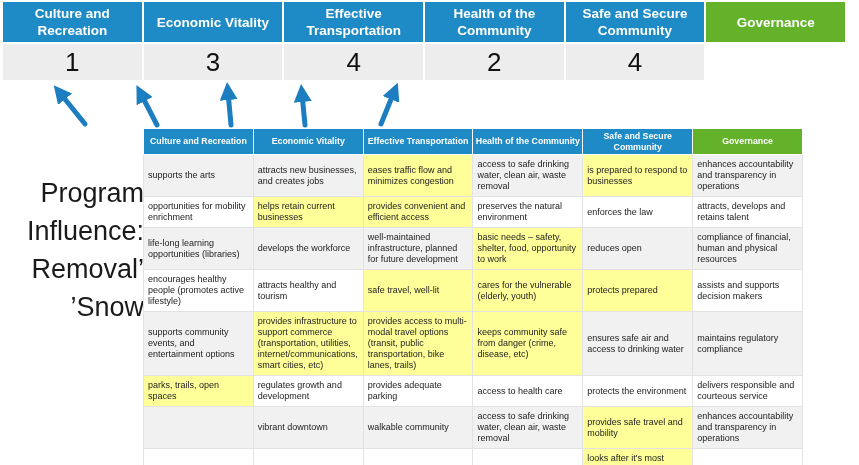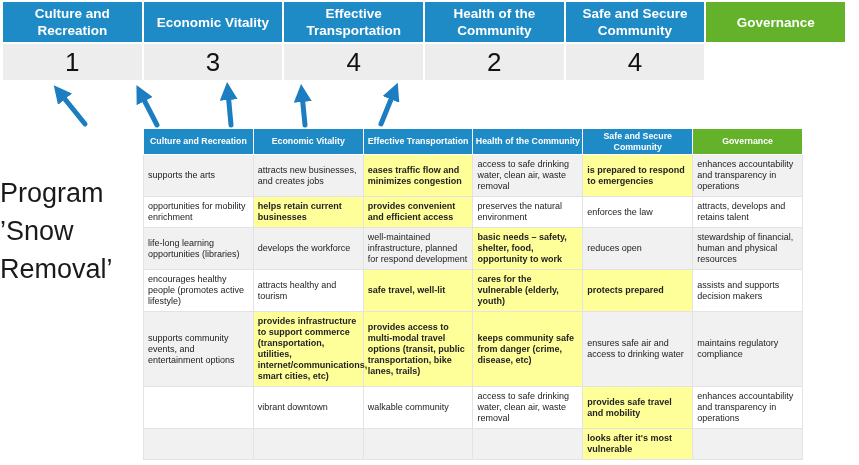--- a/index.html
+++ b/index.html
@@ -22,21 +22,21 @@
   .s-score{
     background:#EDEDED;font-size:26px;font-weight:400;color:#111;
     display:flex;align-items:center;justify-content:center;height:36px;
   }
 
   
   .arrows{position:absolute;left:0;top:80px;width:430px;height:50px;}
 
   
   .title{
-    position:absolute;left:0;top:174px;width:144px;text-align:left;
+    position:absolute;left:0;top:174px;width:144px;text-align:right;
     font-size:27px;line-height:38px;color:#1a1a1a;
   }
   .title span{display:block;}
 
   
   .matrix{
     position:absolute;left:143px;top:128px;width:660px;
     border-collapse:collapse;table-layout:fixed;
   }
   .matrix th{
@@ -44,21 +44,21 @@
     text-align:center;vertical-align:middle;height:24px;padding:2px 2px;
     border:1px solid #fff;box-sizing:border-box;
   }
   .matrix th.gov{background:#63B229;}
   .matrix td{
     font-size:9px;line-height:11px;color:#222;vertical-align:middle;
     padding:4px 4px;border:1px solid #e3e3e3;box-sizing:border-box;height:24px;
     background:#fff;
   }
   .matrix tbody tr:nth-child(odd) td{background:#F1F1F1;}
-  .matrix tbody td.hl{background:#FFFF99 !important;font-weight:bold;}
+  .matrix tbody td.hl{background:#FFFF99 !important;}
 </style>
 </head>
 <body>
 
 <div class="slide">
 
   <div class="summary">
     <div class="s-head">Culture and Recreation</div>
     <div class="s-head">Economic Vitality</div>
     <div class="s-head">Effective Transportation</div>
@@ -81,75 +81,84 @@
     </defs>
     <line x1="85" y1="44" x2="60" y2="13" stroke="#1C7EC0" stroke-width="5" stroke-linecap="round" marker-end="url(#ah)"></line>
     <line x1="157" y1="45" x2="141" y2="14" stroke="#1C7EC0" stroke-width="5" stroke-linecap="round" marker-end="url(#ah)"></line>
     <line x1="231" y1="45" x2="228" y2="12" stroke="#1C7EC0" stroke-width="5" stroke-linecap="round" marker-end="url(#ah)"></line>
     <line x1="305" y1="45" x2="302" y2="14" stroke="#1C7EC0" stroke-width="5" stroke-linecap="round" marker-end="url(#ah)"></line>
     <line x1="381" y1="44" x2="394" y2="12" stroke="#1C7EC0" stroke-width="5" stroke-linecap="round" marker-end="url(#ah)"></line>
   </svg>
 
   <div class="title">
     <span>Program</span>
+    <span>Influence:</span>
+    <span>Removal’</span>
     <span>’Snow</span>
-    <span>Removal’</span>
   </div>
 
   <table class="matrix">
     <thead>
       <tr>
         <th>Culture and Recreation</th>
         <th>Economic Vitality</th>
         <th>Effective Transportation</th>
         <th>Health of the Community</th>
         <th>Safe and Secure Community</th>
         <th class="gov">Governance</th>
       </tr>
     </thead>
     <tbody>
         <tr>
           <td>supports the arts</td>
           <td>attracts new businesses, and creates jobs</td>
           <td class="hl">eases traffic flow and minimizes congestion</td>
           <td>access to safe drinking water, clean air, waste removal</td>
-          <td class="hl">is prepared to respond to emergencies</td>
+          <td class="hl">is prepared to respond to businesses</td>
           <td>enhances accountability and transparency in operations</td>
         </tr>
         <tr>
           <td>opportunities for mobility enrichment</td>
           <td class="hl">helps retain current businesses</td>
           <td class="hl">provides convenient and efficient access</td>
           <td>preserves the natural environment</td>
           <td>enforces the law</td>
           <td>attracts, develops and retains talent</td>
         </tr>
         <tr>
           <td>life-long learning opportunities (libraries)</td>
           <td>develops the workforce</td>
-          <td>well-maintained infrastructure, planned for respond development</td>
+          <td>well-maintained infrastructure, planned for future development</td>
           <td class="hl">basic needs – safety, shelter, food, opportunity to work</td>
           <td>reduces open</td>
-          <td>stewardship of financial, human and physical resources</td>
+          <td>compliance of financial, human and physical resources</td>
         </tr>
         <tr>
           <td>encourages healthy people (promotes active lifestyle)</td>
           <td>attracts healthy and tourism</td>
           <td class="hl">safe travel, well-lit</td>
           <td class="hl">cares for the vulnerable (elderly, youth)</td>
           <td class="hl">protects prepared</td>
           <td>assists and supports decision makers</td>
         </tr>
         <tr>
           <td>supports community events, and entertainment options</td>
           <td class="hl">provides infrastructure to support commerce (transportation, utilities, internet/communications, smart cities, etc)</td>
           <td class="hl">provides access to multi-modal travel options (transit, public transportation, bike lanes, trails)</td>
           <td class="hl">keeps community safe from danger (crime, disease, etc)</td>
           <td>ensures safe air and access to drinking water</td>
           <td>maintains regulatory compliance</td>
+        </tr>
+        <tr>
+          <td class="hl">parks, trails, open spaces</td>
+          <td>regulates growth and development</td>
+          <td>provides adequate parking</td>
+          <td>access to health care</td>
+          <td>protects the environment</td>
+          <td>delivers responsible and courteous service</td>
         </tr>
         <tr>
           <td></td>
           <td>vibrant downtown</td>
           <td>walkable community</td>
           <td>access to safe drinking water, clean air, waste removal</td>
           <td class="hl">provides safe travel and mobility</td>
           <td>enhances accountability and transparency in operations</td>
         </tr>
         <tr>

